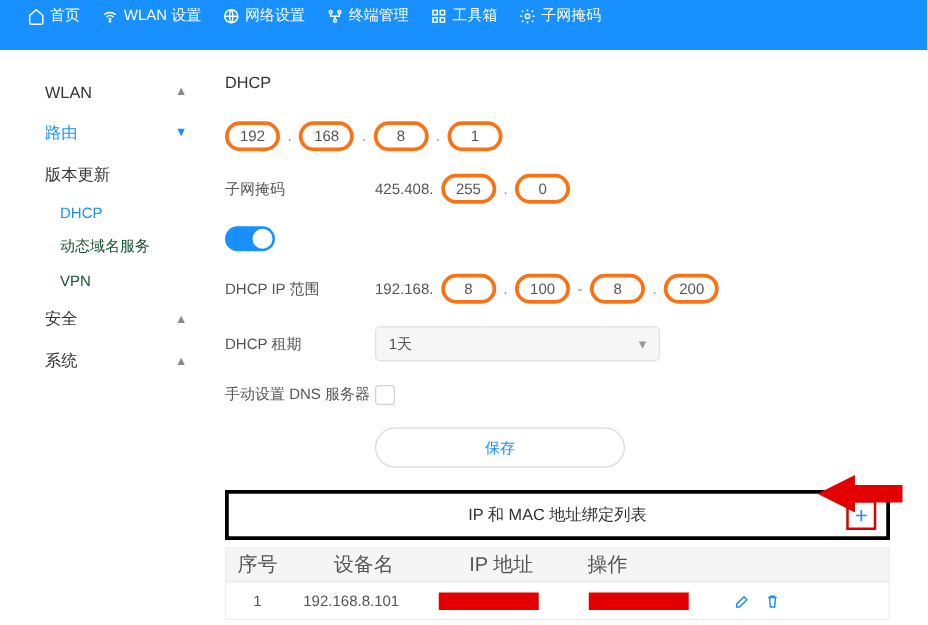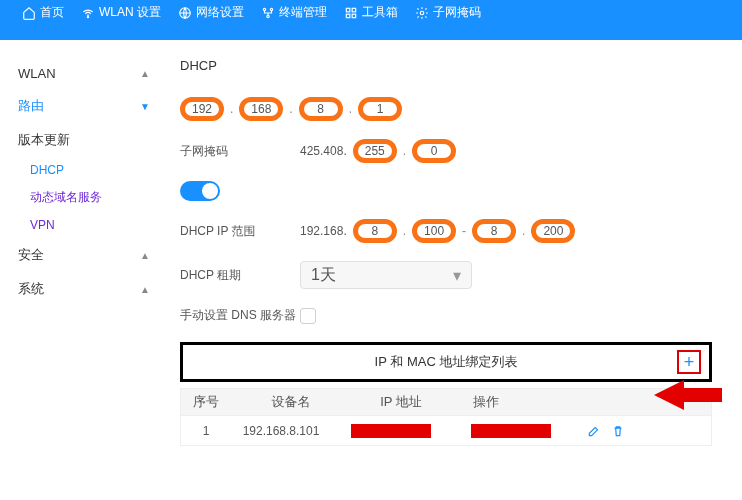--- a/index.html
+++ b/index.html
@@ -2,44 +2,44 @@
 <html><head>
 <meta charset="utf-8">
 <style>
 *{box-sizing:border-box;margin:0;padding:0;font-family:"Microsoft YaHei",Arial,sans-serif}
 body{background:#fff;width:742px;height:500px;overflow:hidden;font-size:12px;color:#333;position:relative}
 .topnav{background:#1890ff;height:40px;display:flex;align-items:flex-start;padding:0 20px;gap:13px}
 .nav-item{display:flex;align-items:center;gap:4px;color:#fff;font-size:12px;cursor:pointer;padding:4px 2px}
 .nav-item .ico{width:14px;height:14px;display:inline-flex;align-items:center;justify-content:center}
 .nav-item.active{font-weight:500}
 .main{display:flex;height:460px}
-.sidebar{width:170px;padding:18px 0 0 18px}
+.sidebar{width:170px;padding:18px 0 0 36px}
 .side-item{display:flex;justify-content:space-between;align-items:center;padding:8px 20px 8px 0;font-size:13px;color:#333;cursor:pointer}
 .side-item.blue{color:#1890ff}
-.side-sub{padding:6px 0 6px 12px;font-size:12px;color:#6d28d9;cursor:pointer}
+.side-sub{padding:6px 0 6px 12px;font-size:12px;color:#14532d;cursor:pointer}
 .side-sub.blue{color:#1890ff}
 .caret{font-size:10px;color:#888}
 .caret.blue{color:#1890ff}
 .content{flex:1;padding:18px 30px 0 10px}
 .section-title{font-size:13px;color:#333;margin-bottom:24px}
 .row{display:flex;align-items:center;margin-bottom:18px}
 .row-label{width:120px;font-size:12px;color:#555}
 .ip-group{display:flex;align-items:center;gap:6px}
-.ip-box{width:44px;height:24px;border:5px solid #f97316;border-radius:12px;text-align:center;font-size:12px;color:#555;background:#fff}
+.ip-box{width:44px;height:24px;border:3px solid #f97316;border-radius:12px;text-align:center;font-size:12px;color:#555;background:#fff}
 .ip-static{font-size:12px;color:#555}
 .dot{font-size:12px;color:#888}
 .toggle{width:40px;height:20px;background:#1890ff;border-radius:10px;position:relative;cursor:pointer}
 .toggle::after{content:"";position:absolute;right:2px;top:2px;width:16px;height:16px;background:#fff;border-radius:50%}
-.select{width:172px;height:28px;border:1px solid #e0e0e0;border-radius:4px;background:#f7f7f7;display:flex;align-items:center;justify-content:space-between;padding:0 10px;font-size:16px;color:#555;cursor:pointer}
+.select{width:228px;height:28px;border:1px solid #e0e0e0;border-radius:4px;background:#f7f7f7;display:flex;align-items:center;justify-content:space-between;padding:0 10px;font-size:12px;color:#555;cursor:pointer}
 .checkbox{width:16px;height:16px;border:1px solid #d0d0d0;border-radius:3px;background:#fff;cursor:pointer}
 .save-btn{width:200px;height:32px;border:1px solid #d9d9d9;border-radius:16px;background:#fff;color:#1890ff;font-size:12px;display:flex;align-items:center;justify-content:center;margin:12px 0 18px 120px;cursor:pointer}
 .table-wrap{margin-top:16px}
 .table-title{border:3px solid #000;height:40px;display:flex;align-items:center;justify-content:center;font-size:13px;color:#333;position:relative;margin-bottom:6px}
 .plus-box{position:absolute;right:8px;top:50%;transform:translateY(-50%);width:24px;height:24px;border:2px solid #d00;display:flex;align-items:center;justify-content:center;color:#1890ff;font-size:18px;cursor:pointer;background:#fff}
-.thead{display:flex;background:#f5f5f5;border:1px solid #eee;height:28px;align-items:center;font-size:13px;color:#555}
+.thead{display:flex;background:#f5f5f5;border:1px solid #eee;height:28px;align-items:center;font-size:16px;color:#555}
 .th,.td{text-align:center}
 .c1{width:50px}.c2{width:100px}.c3{width:120px}.c4{width:120px}.c5{width:70px}
 .trow{display:flex;border:1px solid #eee;border-top:none;height:30px;align-items:center;font-size:12px;color:#555}
 .redblock{background:#e30000;height:14px;width:80px;margin:0 auto}
 .ops{display:flex;gap:10px;justify-content:center;align-items:center}
 .op-ico{width:14px;height:14px;cursor:pointer}
 .arrow{position:absolute;right:18px;top:370px;pointer-events:none}
 </style>
 </head>
 <body>
@@ -179,20 +179,21 @@
           <span>1天</span>
           <span style="color:#999">▾</span>
         </div>
     </div>
 
     <div class="row">
       <div class="row-label">手动设置 DNS 服务器</div>
       <div class="checkbox"></div>
     </div>
 
+    <div class="save-btn">保存</div>
 
     <div class="table-wrap">
       <div class="table-title">
         <span>IP 和 MAC 地址绑定列表</span>
         <div class="plus-box">+</div>
       </div>
       <div class="thead">
         <div class="th c1">序号</div>
         <div class="th c3">设备名</div>
         <div class="th c2">IP 地址</div>

